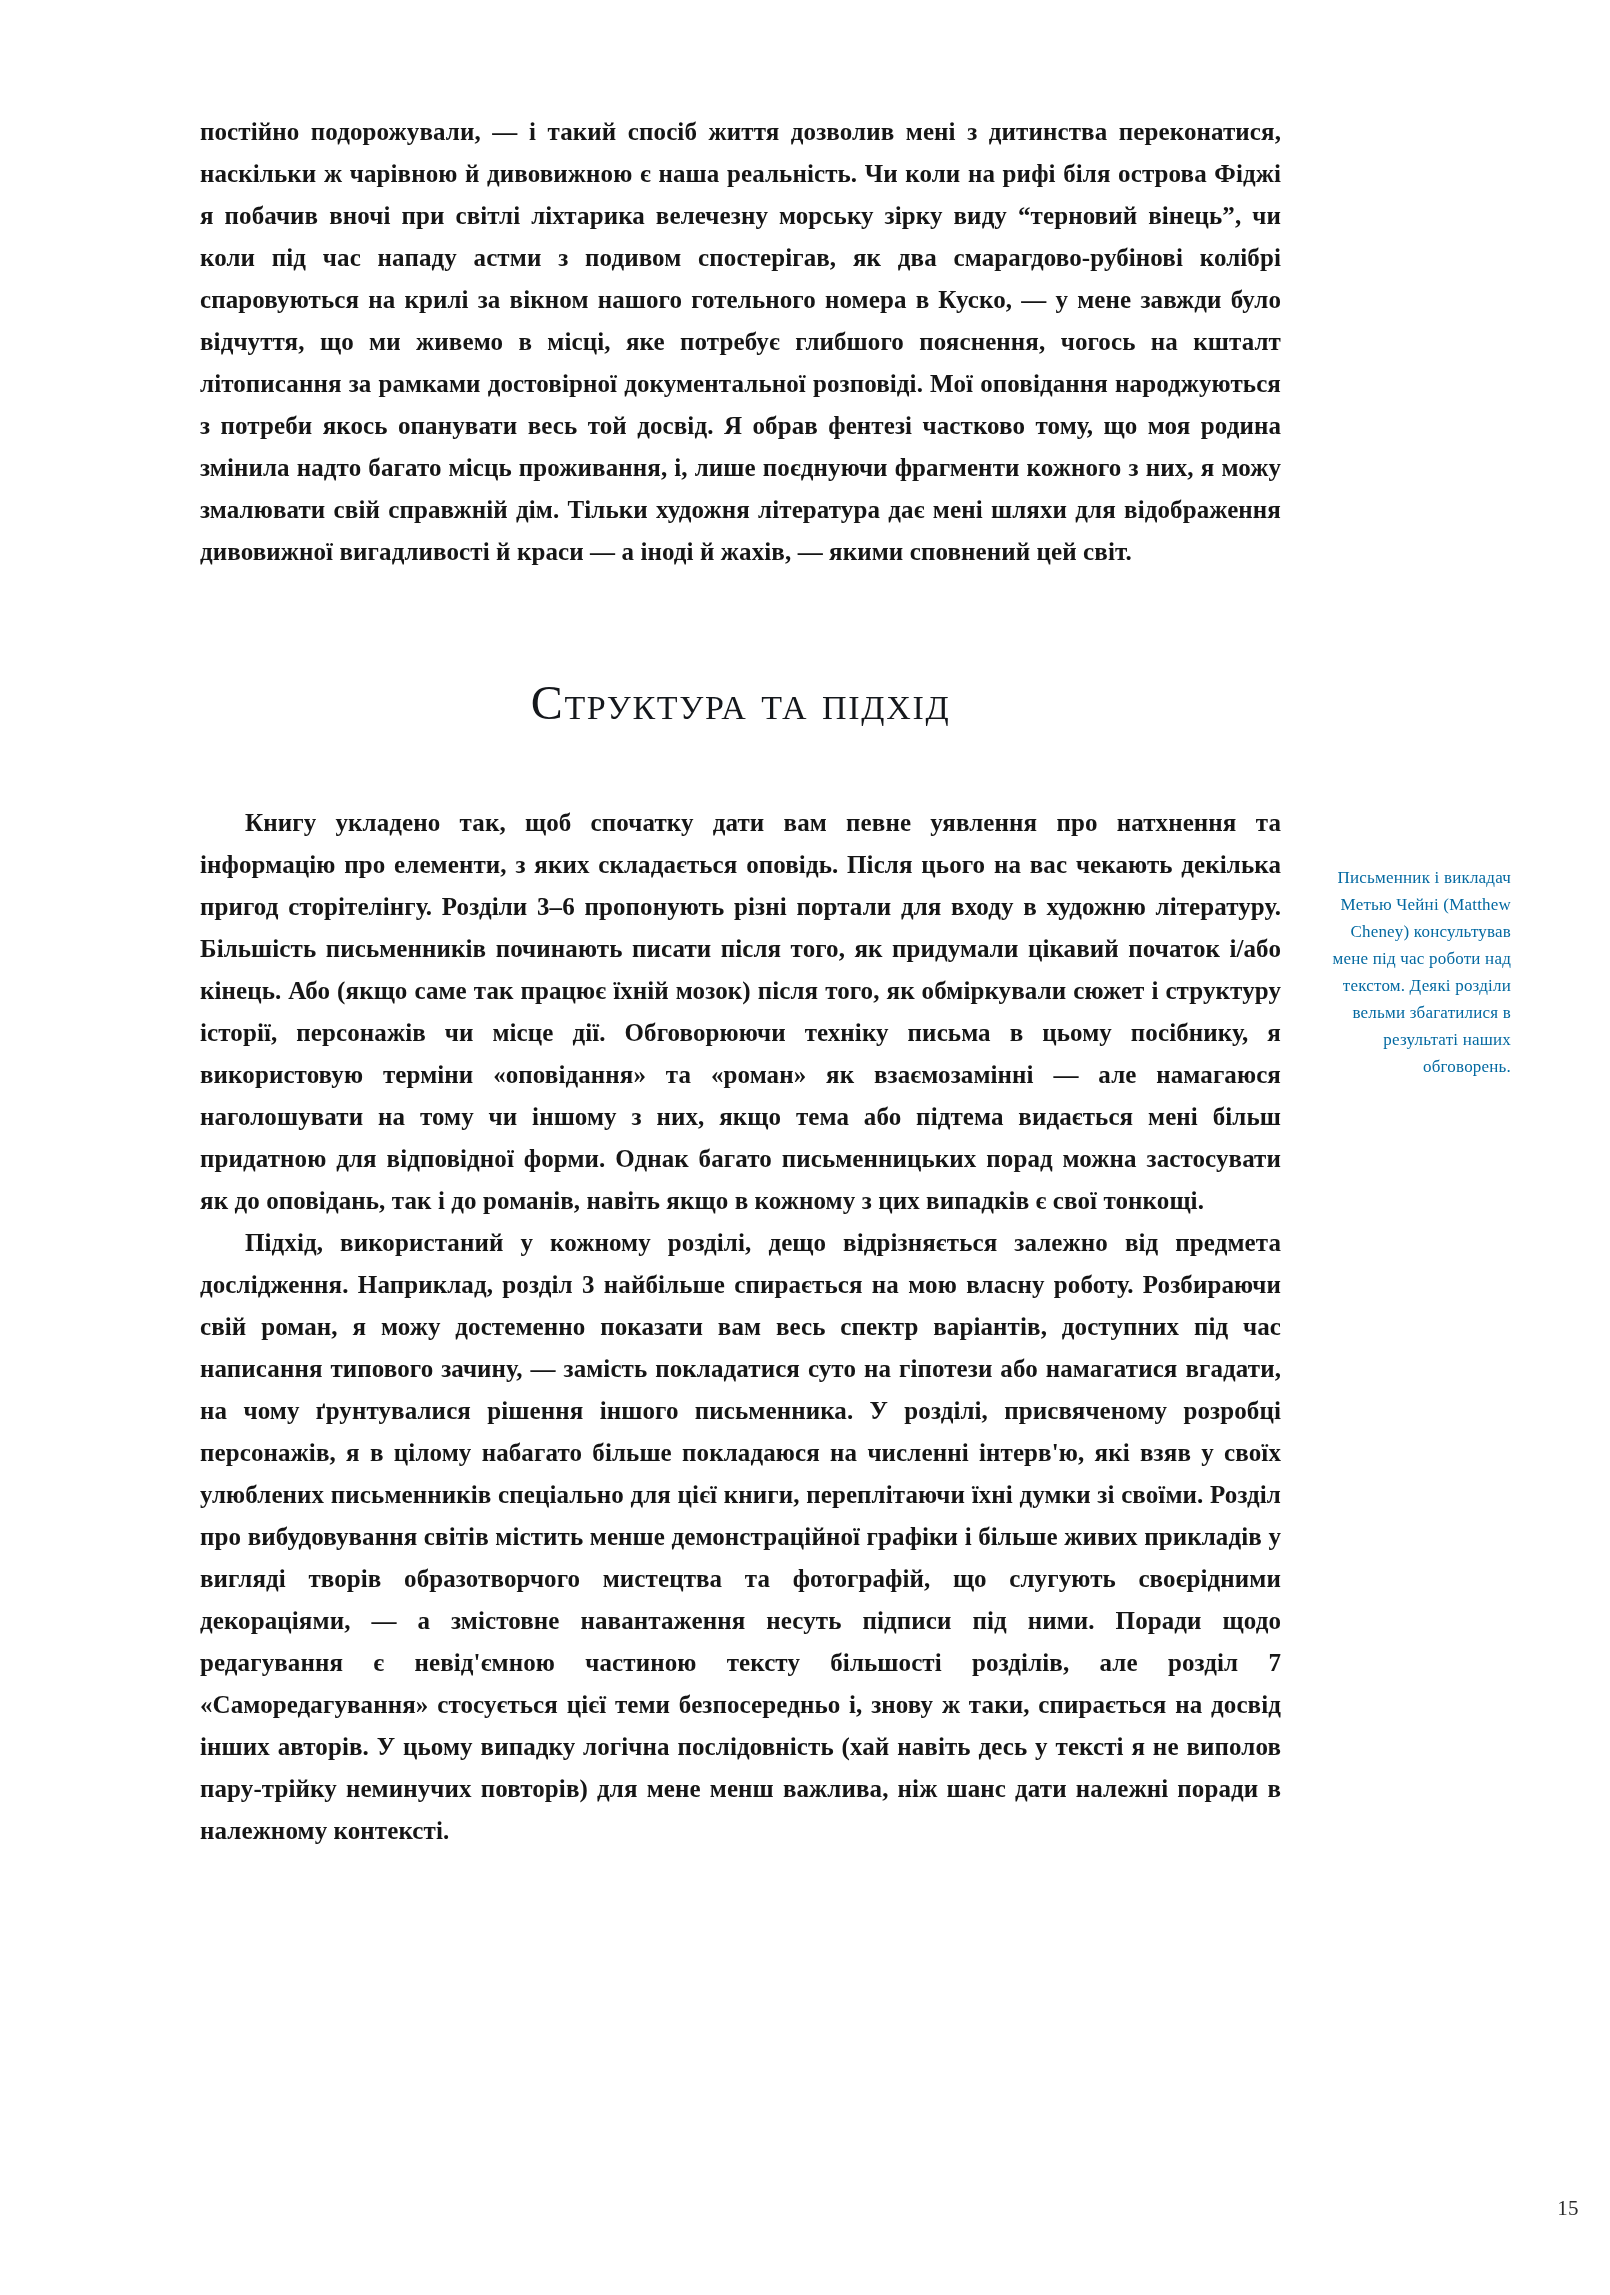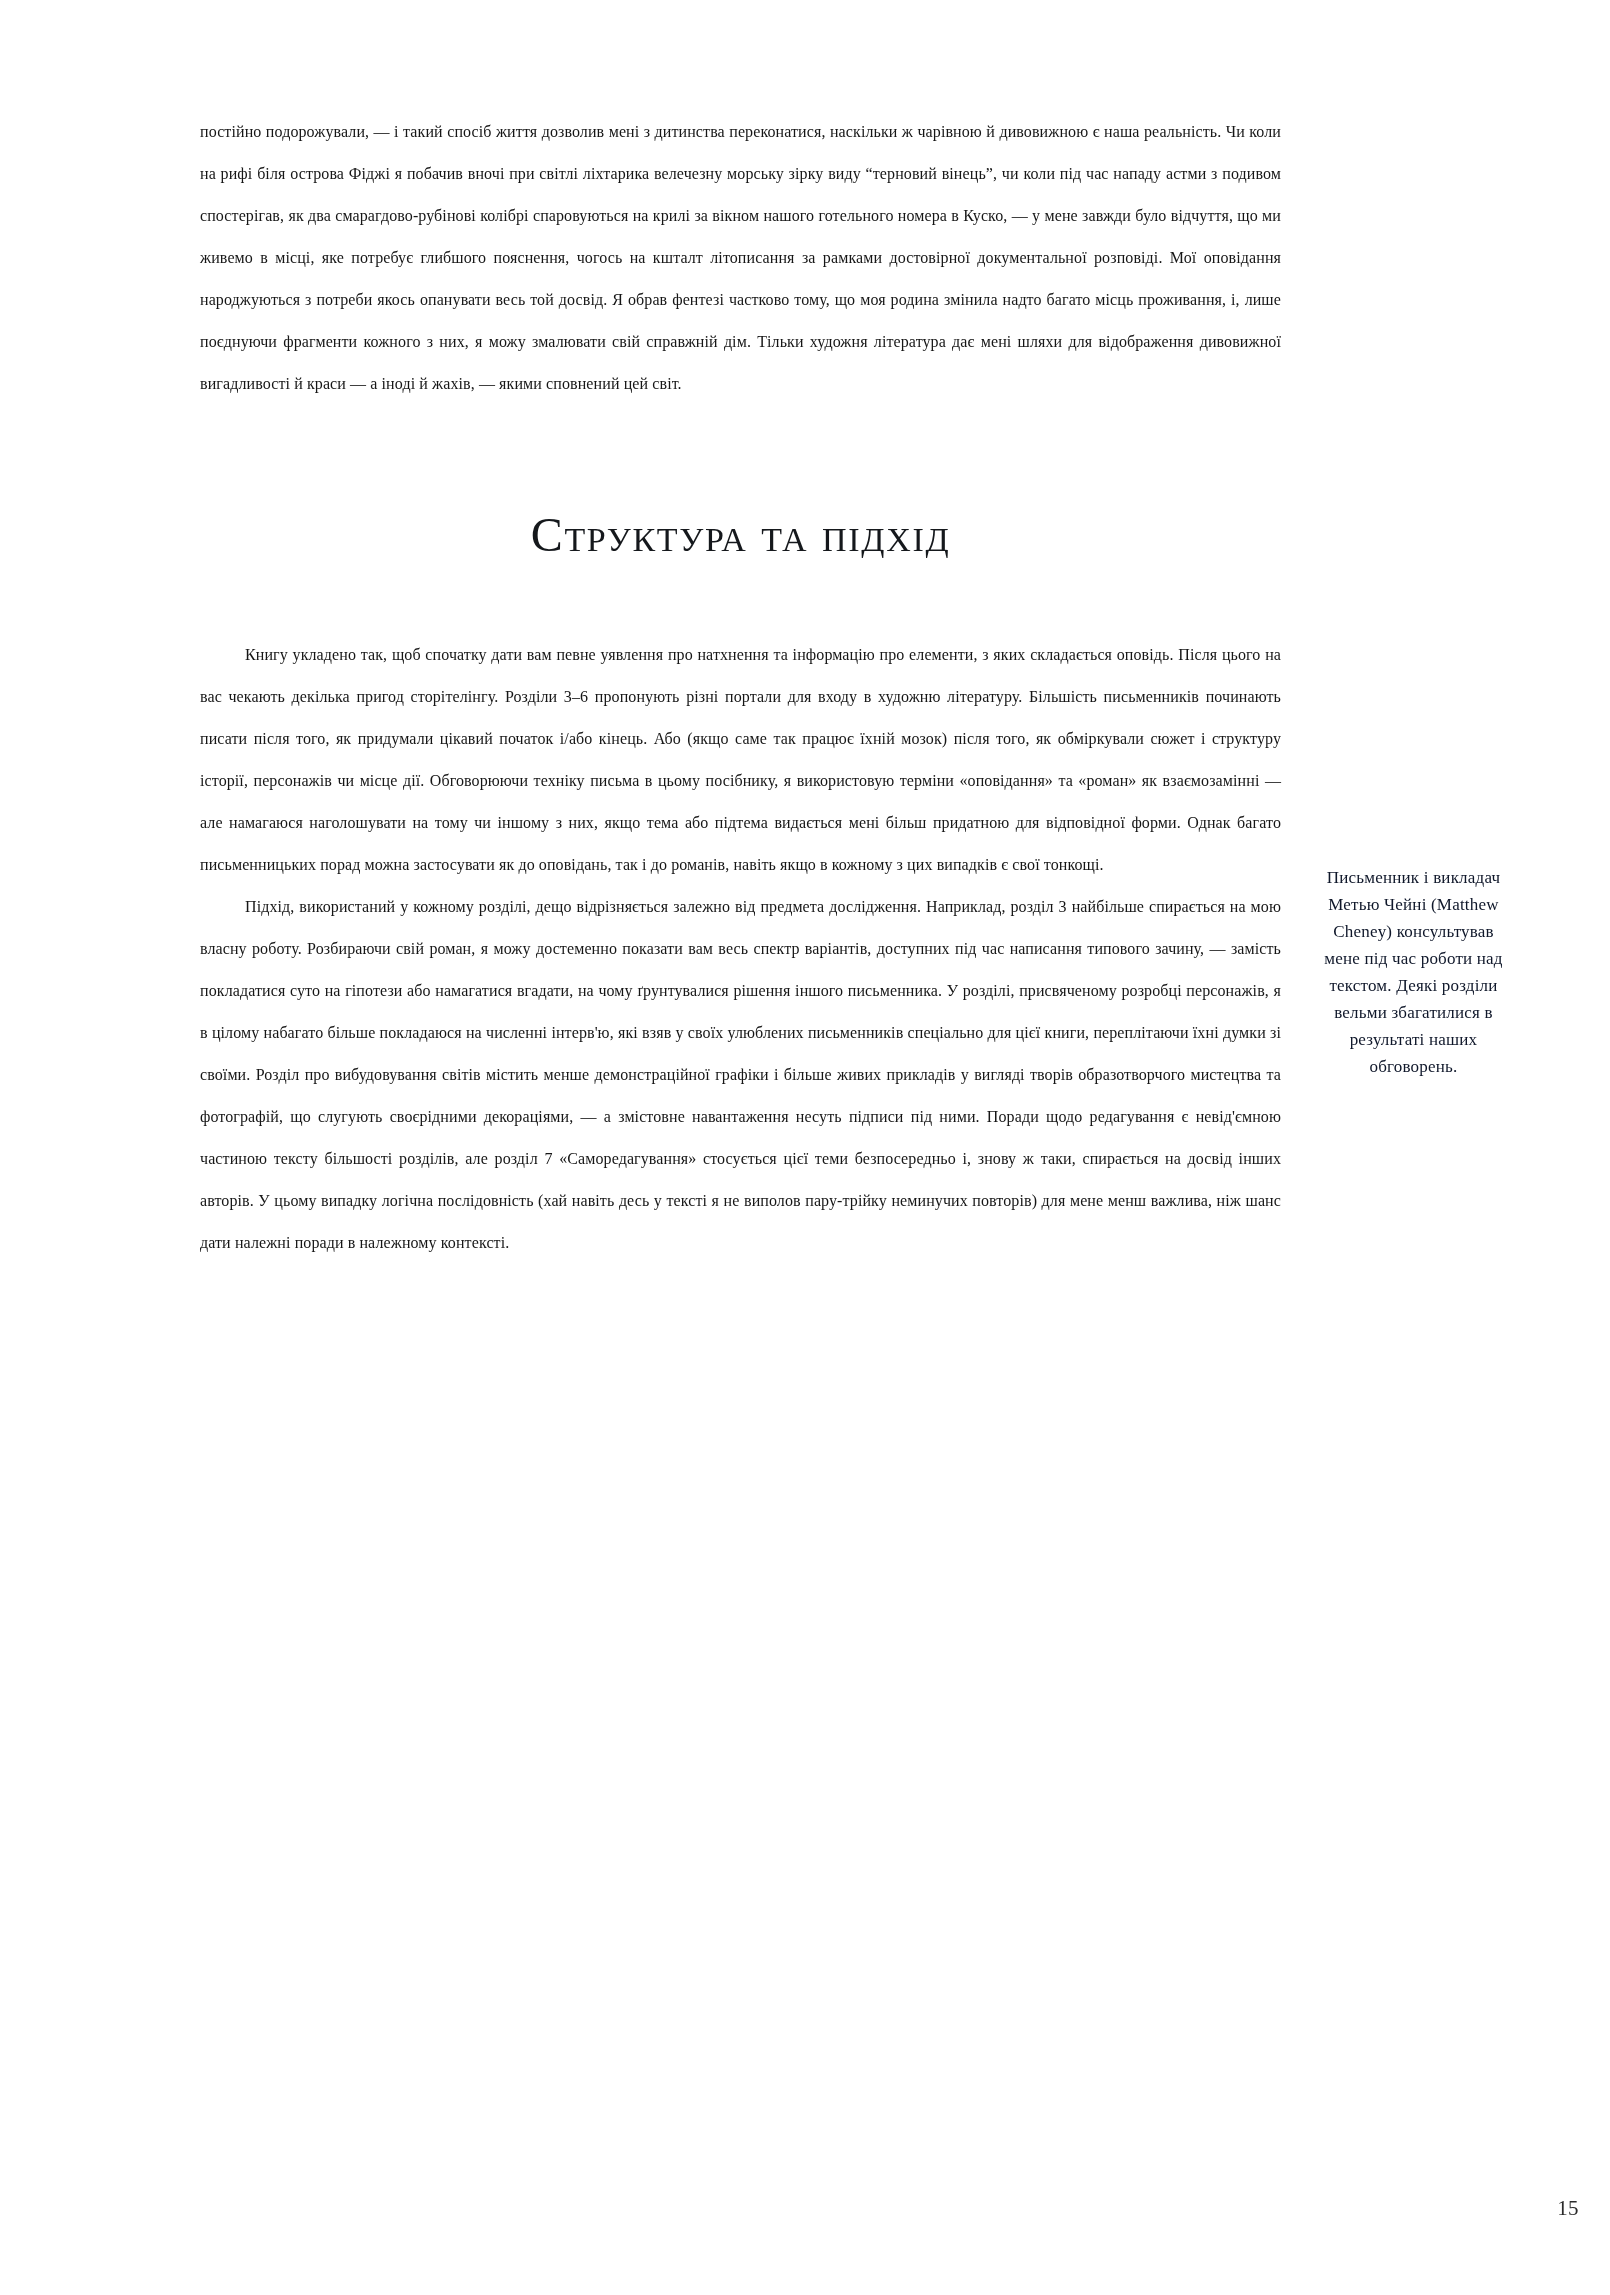--- a/index.html
+++ b/index.html
@@ -21,26 +21,27 @@
   
   .content {
     position: absolute;
     left: 200px;
     top: 111px;
     width: 1081px;
   }
 
   .para {
     margin: 0;
-    font-size: 16px;
+    font-size: 25px;
     line-height: 42px;
     text-align: justify;
     text-justify: inter-word;
     color: #161616;
     letter-spacing: 0.1px;
+    font-weight: bold;
     -webkit-font-smoothing: antialiased;
   }
 
   .para.indent {
     text-indent: 45px;
   }
 
   
   .section-heading {
     margin: 0;
@@ -60,22 +61,22 @@
 
   
   .margin-note {
     position: absolute;
     left: 1316px;
     top: 864px;
     width: 195px;
     font-family: "Liberation Serif", "DejaVu Serif", serif;
     font-size: 17px;
     line-height: 27px;
-    color: #0f172a;
-    text-align: center;
+    color: #0369a1;
+    text-align: right;
     letter-spacing: 0.2px;
   }
 
   
   .folio {
     position: absolute;
     left: 0;
     top: 2196px;
     width: 1543px;
     text-align: right;

